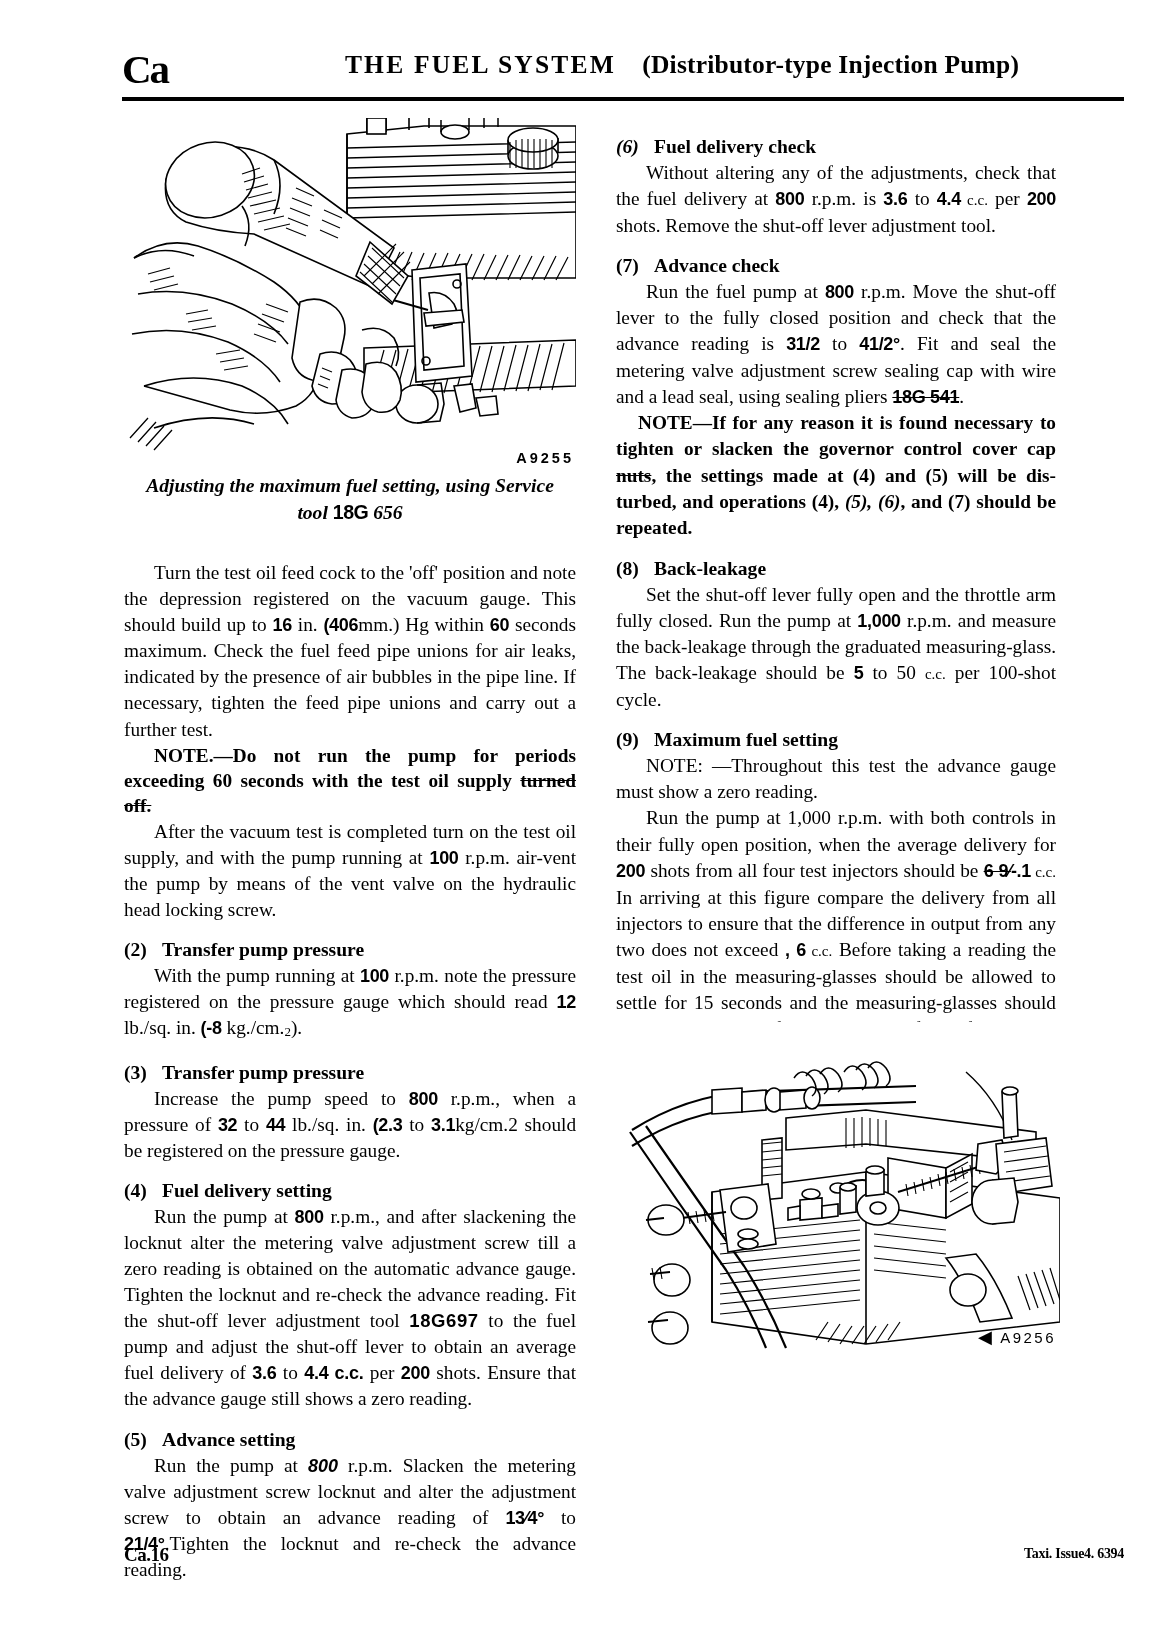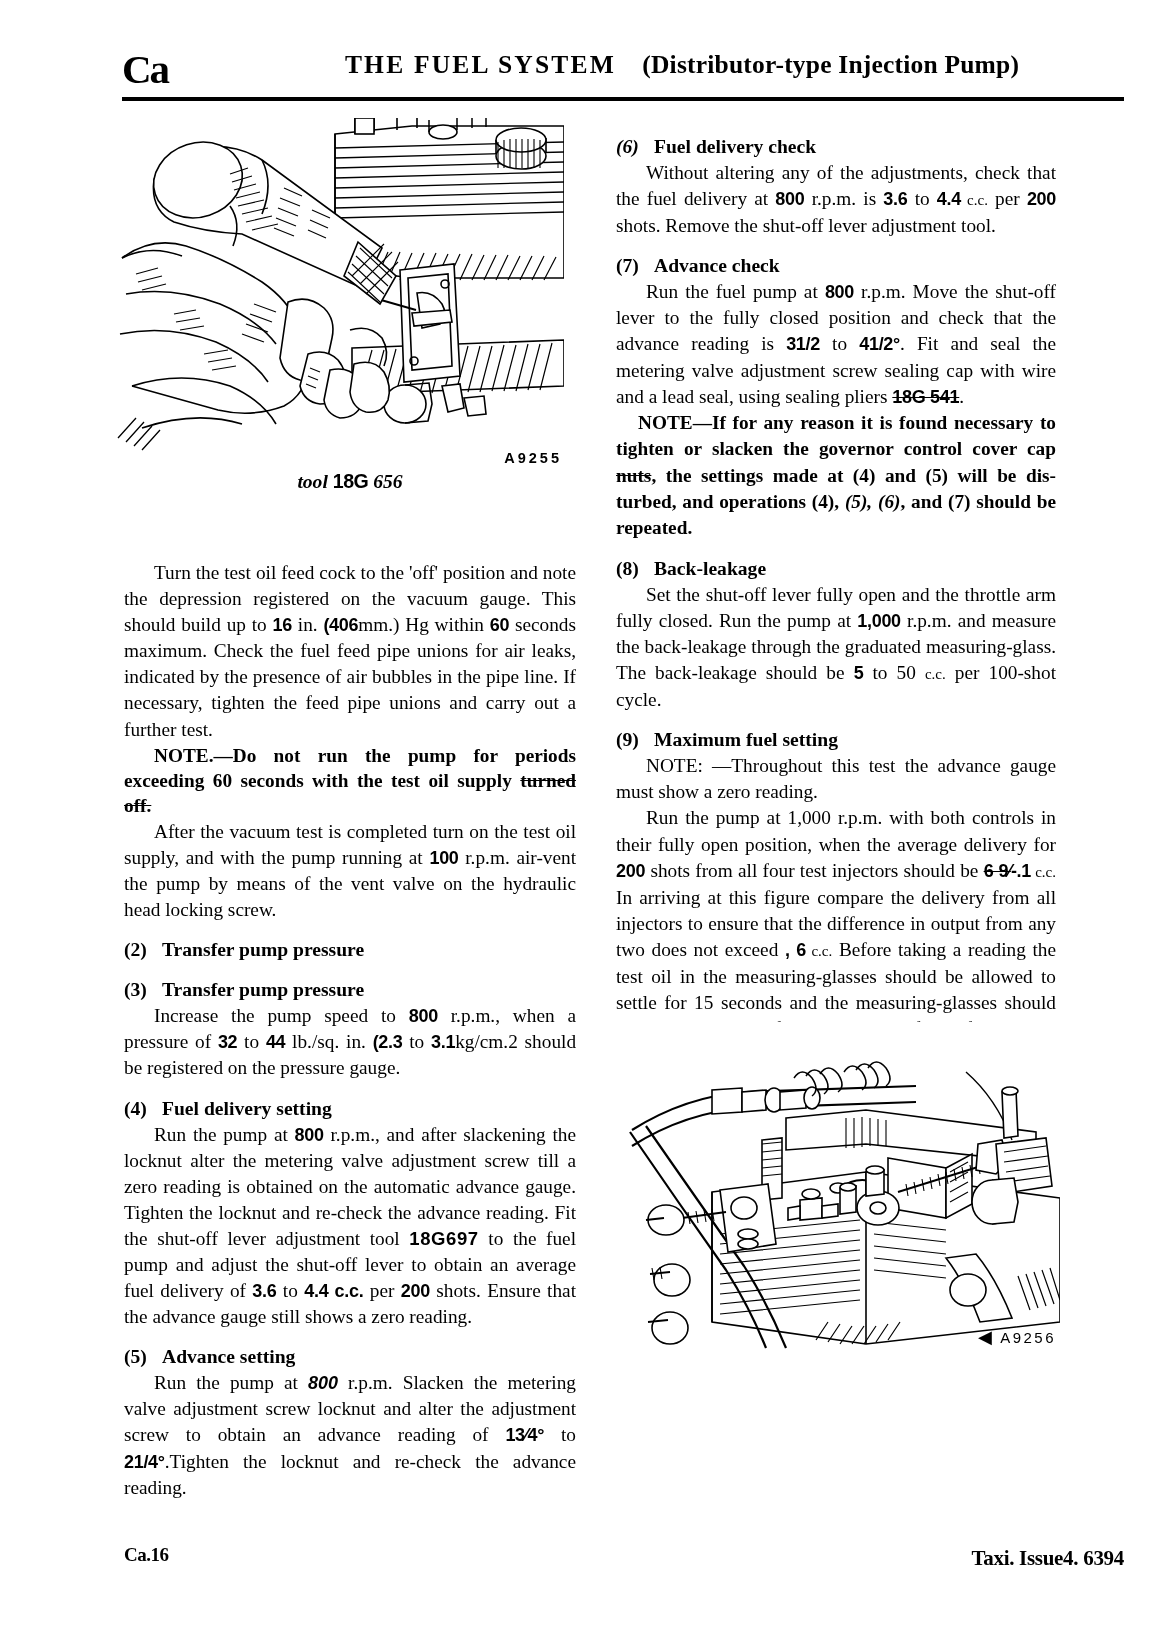--- a/index.html
+++ b/index.html
@@ -111,21 +111,21 @@
     flex: none;
     font-weight: bold;
   }
   .item-num.ital { font-style: italic; }
   .item-title { font-weight: bold; }
   .item-body { margin-top: 0px; }
 
   
   .fig1-wrap {
     position: absolute;
-    left: 68px;
+    left: 80px;
     top: 118px;
     width: 452px;
     height: 350px;
   }
   .fig1-code {
     position: absolute;
     right: 2px;
     top: 332px;
     font-family: "Liberation Sans", "DejaVu Sans", sans-serif;
     font-weight: bold;
@@ -219,21 +219,21 @@
     font-weight: bold;
     font-size: 19px;
     letter-spacing: -0.5px;
   }
   .footer-right {
     position: absolute;
     right: 77px;
     top: 1546px;
     font-family: "Liberation Serif", "DejaVu Serif", serif;
     font-weight: bold;
-    font-size: 21px;
+    font-size: 14px;
     letter-spacing: -0.3px;
   }
   svg { display: block; }
 </style>
 </head>
 <body>
 
 <div class="page">
 
   <div class="header">
@@ -331,20 +331,21 @@
 
         <g stroke-width="1.3">
           <path d="M6 320 L24 300 M14 324 L32 304 M22 328 L40 308 M30 332 L48 312"></path>
         </g>
       </g>
     </svg>
     <div class="fig1-code">A9255</div>
   </div>
 
   <div style="position:absolute; left:80px; top:468px; width:452px;">
+    <p class="fig-cap">Adjusting  the  maximum fuel  setting,  using Service</p>
     <p class="fig-cap" style="margin-top:0;text-align:center;">
       <span>tool</span>
       <span class="sans">18G</span>
       <span>656</span>
     </p>
   </div>
 
   <div style="position:absolute; left:80px; top:560px; width:452px;">
 
     <p class="body">
@@ -358,20 +359,21 @@
     <p class="body">
       <span>After the vacuum test is completed turn on the test oil supply, and with the pump running at </span><span class="sn">100</span><span> r.p.m. air-vent the pump by means of the vent valve on the hydraulic head locking screw.</span>
     </p>
 
     <div id="left-items">
         <div class="item">
           <div class="item-head">
             <span class="item-num">(2)</span>
             <span class="item-title">Transfer pump pressure</span>
           </div>
+          <p class="body item-body"><span>With the pump running at </span><span class="sn">100</span><span> r.p.m. note the pressure registered on the pressure gauge which should read </span><span class="sn">12</span><span> lb./sq. in. </span><span class="sn">(-8</span><span> kg./cm.</span><sub class="tiny2">2</sub><span>).</span></p>
         </div>
         <div class="item">
           <div class="item-head">
             <span class="item-num">(3)</span>
             <span class="item-title">Transfer pump pressure</span>
           </div>
           <p class="body item-body"><span>Increase the pump speed to </span><span class="sn">800</span><span> r.p.m.,  when a pressure of </span><span class="sn">32</span><span> to </span><span class="sn">44</span><span> lb./sq. in. </span><span class="sn">(2.3</span><span> to </span><span class="sn">3.1</span><span>kg/cm.2 should be registered on the pressure gauge.</span></p>
         </div>
         <div class="item">
           <div class="item-head">

